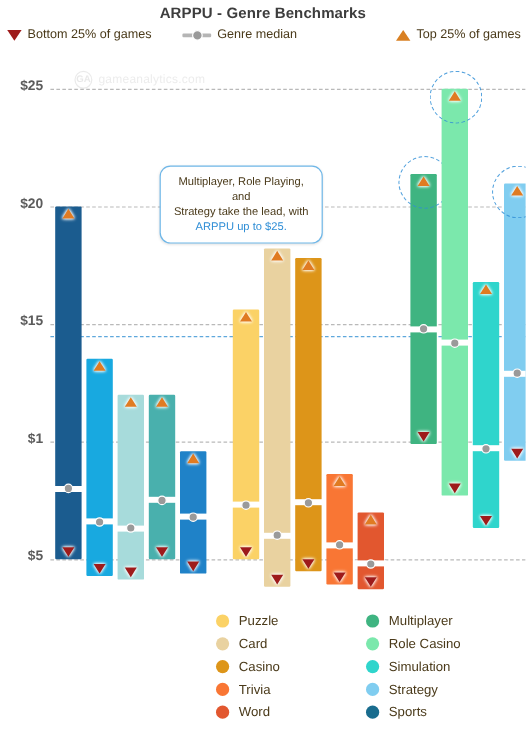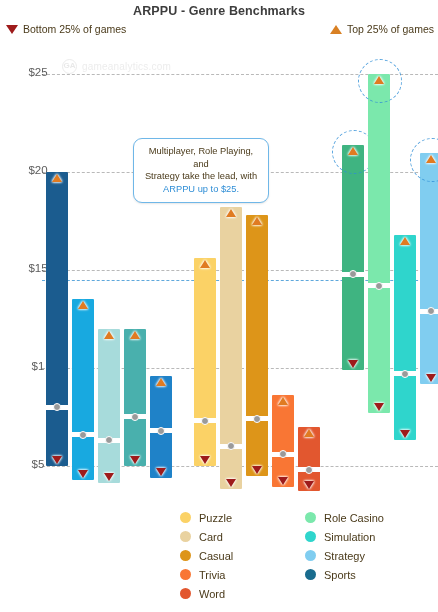--- a/index.html
+++ b/index.html
@@ -32,22 +32,22 @@
   .med-key{position:relative;width:24px;height:9px;}
   .med-key .bar{position:absolute;top:3px;left:0;width:24px;height:3px;background:#b5b5b5;}
   .med-key .dot{position:absolute;top:0px;left:8px;width:9px;height:9px;border-radius:50%;
     background:#9a9a9a;border:1.5px solid #ffffff;box-sizing:border-box;}
 
   
   #plot{position:absolute;left:0;top:45px;width:438px;height:460px;}
   .gridline{position:absolute;left:42px;right:0;height:0;
     border-top:1px dashed #b9b9b9;}
   .gridline.highlight{border-top:1px dashed #5fa8dc;left:42px;}
-  .ytick{position:absolute;left:0;width:36px;text-align:center;
-    font-size:11.5px;font-weight:normal;color:#5c5c5c;padding-left:20px;}
+  .ytick{position:absolute;left:0;width:36px;text-align:right;
+    font-size:11.5px;font-weight:bold;color:#5c5c5c;}
 
   #watermark{position:absolute;left:62px;top:14px;display:flex;align-items:center;gap:5px;
     opacity:.35;}
   #watermark .wm-logo{width:13px;height:13px;border-radius:50%;border:1.5px solid #c4c4c4;
     color:#c0c0c0;font-size:8px;line-height:11px;text-align:center;font-weight:bold;}
   #watermark .wm-text{font-size:10px;color:#c9c9c9;letter-spacing:.2px;}
 
   #callout{
     position:absolute;left:133px;top:93px;width:136px;
     border:1.5px solid #6fb7e8;border-radius:9px;background:#ffffff;
@@ -88,20 +88,27 @@
 </head>
 <body>
 
 <div id="chart-title">ARPPU - Genre Benchmarks</div>
 
 <div id="legend-top">
   <div class="lt-item" id="lt-bottom">
     <span class="tri-down"></span>
     <span>Bottom 25% of games</span>
   </div>
+  <div class="lt-item" id="lt-median">
+    <span class="med-key">
+      <span class="bar"></span>
+        <span class="dot"></span>
+    </span>
+    <span>Genre median</span>
+  </div>
   <div class="lt-item" id="lt-top">
     <span class="tri-up"></span>
     <span>Top 25% of games</span>
   </div>
 </div>
 
 <div id="plot">
 
   <div id="watermark">
     <span class="wm-logo">GA</span>
@@ -253,33 +260,37 @@
       <div class="litem">
         <span class="lswatch" style="background: rgb(251, 210, 102);"></span>
         <span class="llabel">Puzzle</span>
       </div>
       <div class="litem">
         <span class="lswatch" style="background: rgb(233, 210, 160);"></span>
         <span class="llabel">Card</span>
       </div>
       <div class="litem">
         <span class="lswatch" style="background: rgb(221, 149, 25);"></span>
-        <span class="llabel">Casual</span>
+        <span class="llabel">Casino</span>
       </div>
       <div class="litem">
         <span class="lswatch" style="background: rgb(249, 118, 52);"></span>
         <span class="llabel">Trivia</span>
       </div>
       <div class="litem">
         <span class="lswatch" style="background: rgb(226, 87, 47);"></span>
         <span class="llabel">Word</span>
       </div>
     </div>
   <div class="lcol" id="lcol-2">
       <div class="litem">
+        <span class="lswatch" style="background: rgb(63, 180, 129);"></span>
+        <span class="llabel">Multiplayer</span>
+      </div>
+      <div class="litem">
         <span class="lswatch" style="background: rgb(123, 232, 172);"></span>
         <span class="llabel">Role Casino</span>
       </div>
       <div class="litem">
         <span class="lswatch" style="background: rgb(47, 213, 204);"></span>
         <span class="llabel">Simulation</span>
       </div>
       <div class="litem">
         <span class="lswatch" style="background: rgb(128, 205, 240);"></span>
         <span class="llabel">Strategy</span>

